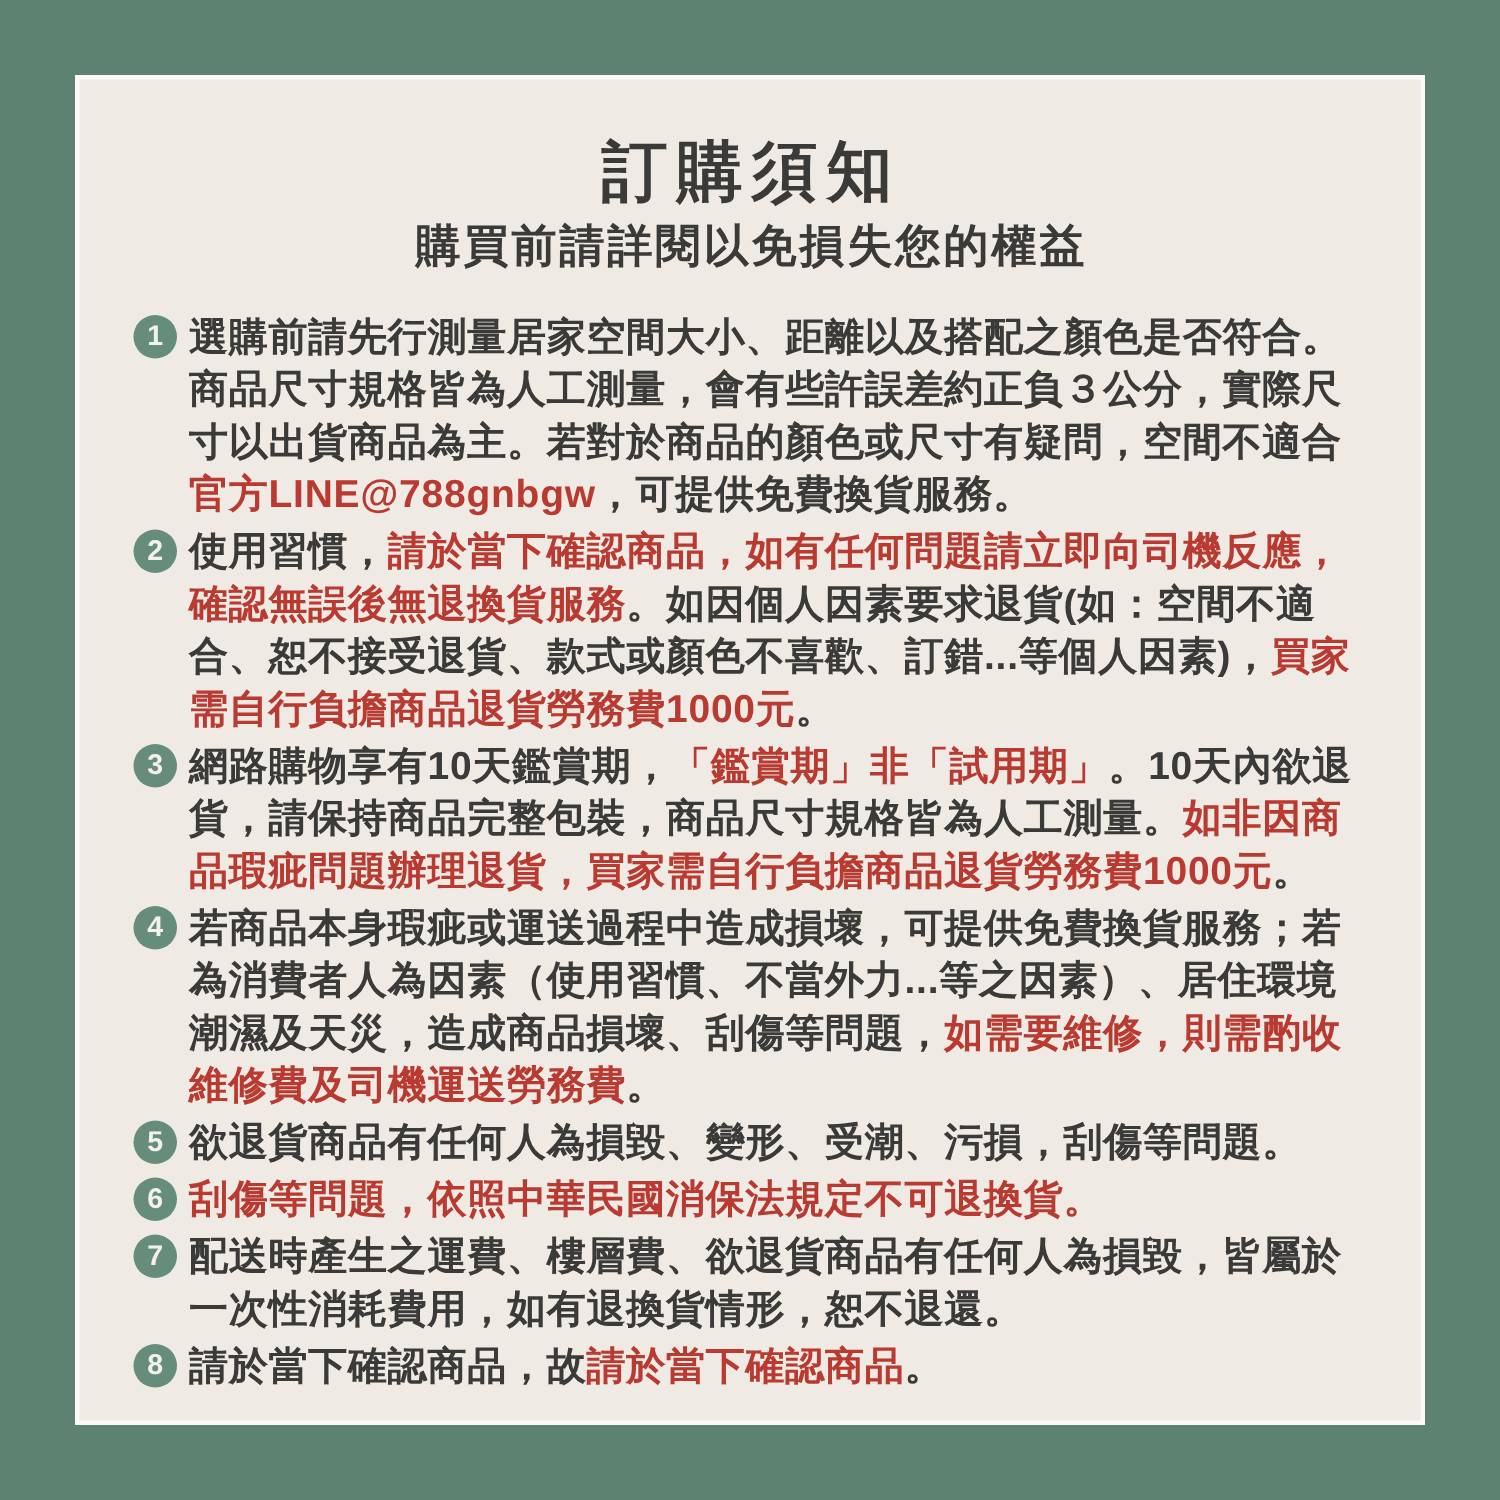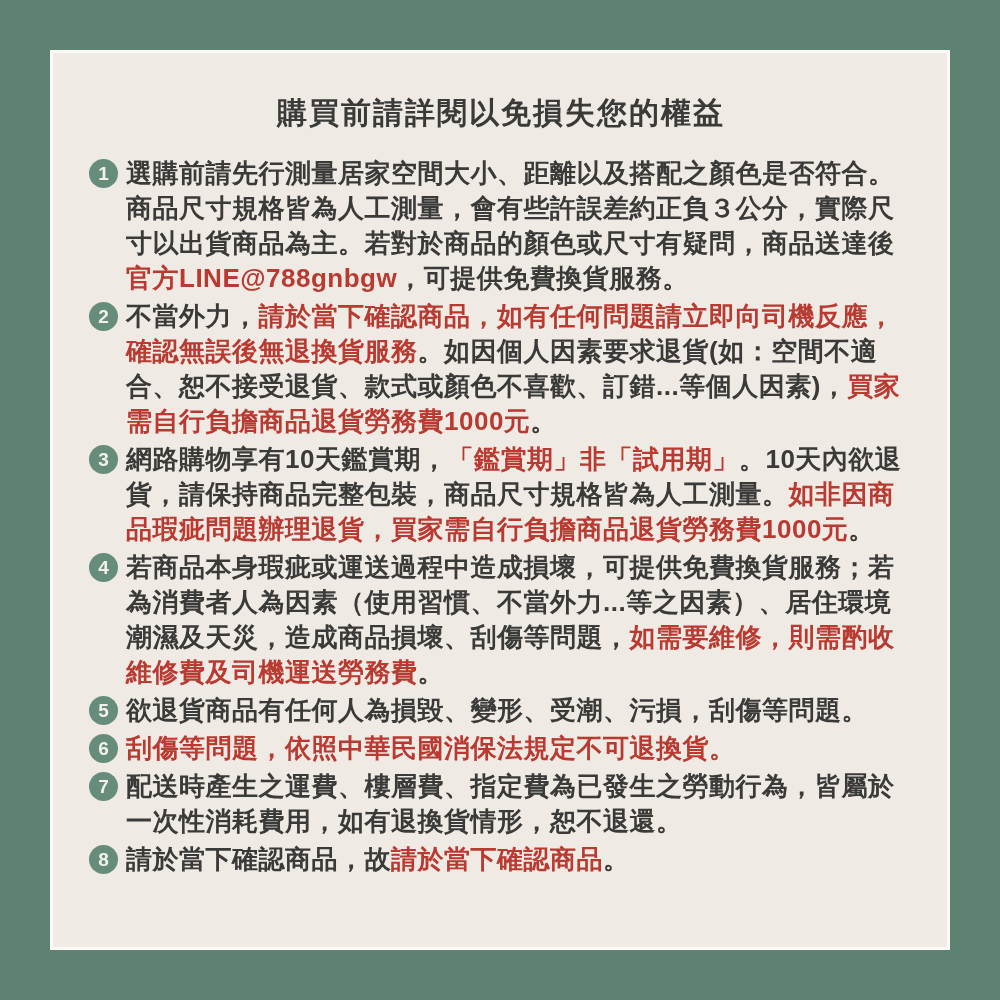--- a/index.html
+++ b/index.html
@@ -31,21 +31,20 @@
     letter-spacing:6px;
     color:var(--text-dark);
     margin-top:6px;
   }
   .subtitle{
     text-align:center;
     font-size:30px;
     font-weight:800;
     letter-spacing:2px;
     color:var(--text-dark);
-    margin-top:14px;
   }
   .notice-list{
     margin-top:22px;
   }
   .notice-item{
     position:relative;
     padding-left:37px;
     margin-bottom:3px;
   }
   .badge{
@@ -72,34 +71,35 @@
     color:var(--text-dark);
     text-align:left;
   }
   .seg{color:var(--text-dark);}
   .seg.red{color:var(--text-red);}
 </style>
 </head>
 <body>
 
 <div class="panel">
+  <div class="title">訂購須知</div>
   <div class="subtitle">購買前請詳閱以免損失您的權益</div>
   <div class="notice-list">
   <div class="notice-item">
     <div class="badge">
       <span>1</span>
     </div>
-    <div class="notice-text"><span class="seg">選購前請先行測量居家空間大小、距離以及搭配之顏色是否符合。商品尺寸規格皆為人工測量，會有些許誤差約正負３公分，實際尺寸以出貨商品為主。若對於商品的顏色或尺寸有疑問，商品送達後</span><span class="seg red">官方LINE@788gnbgw</span><span class="seg">，可提供免費換貨服務。</span></div>
+    <div class="notice-text"><span class="seg">選購前請先行測量居家空間大小、距離以及搭配之顏色是否符合。商品尺寸規格皆為人工測量，會有些許誤差約正負３公分，實際尺寸以出貨商品為主。若對於商品的顏色或尺寸有疑問，空間不適合</span><span class="seg red">官方LINE@788gnbgw</span><span class="seg">，可提供免費換貨服務。</span></div>
   </div>
 
   <div class="notice-item">
     <div class="badge">
       <span>2</span>
     </div>
-    <div class="notice-text"><span class="seg">不當外力，</span><span class="seg red">請於當下確認商品，如有任何問題請立即向司機反應，確認無誤後無退換貨服務</span><span class="seg">。如因個人因素要求退貨(如：空間不適合、恕不接受退貨、款式或顏色不喜歡、訂錯...等個人因素)，</span><span class="seg red">買家需自行負擔商品退貨勞務費1000元</span><span class="seg">。</span></div>
+    <div class="notice-text"><span class="seg">使用習慣，</span><span class="seg red">請於當下確認商品，如有任何問題請立即向司機反應，確認無誤後無退換貨服務</span><span class="seg">。如因個人因素要求退貨(如：空間不適合、恕不接受退貨、款式或顏色不喜歡、訂錯...等個人因素)，</span><span class="seg red">買家需自行負擔商品退貨勞務費1000元</span><span class="seg">。</span></div>
   </div>
 
   <div class="notice-item">
     <div class="badge">
       <span>3</span>
     </div>
     <div class="notice-text"><span class="seg">網路購物享有10天鑑賞期，</span><span class="seg red">「鑑賞期」非「試用期」</span><span class="seg">。10天內欲退貨，請保持商品完整包裝，商品尺寸規格皆為人工測量。</span><span class="seg red">如非因商品瑕疵問題辦理退貨，買家需自行負擔商品退貨勞務費1000元</span><span class="seg">。</span></div>
   </div>
 
   <div class="notice-item">
@@ -120,21 +120,21 @@
     <div class="badge">
       <span>6</span>
     </div>
     <div class="notice-text"><span class="seg red">刮傷等問題，依照中華民國消保法規定不可退換貨。</span></div>
   </div>
 
   <div class="notice-item">
     <div class="badge">
       <span>7</span>
     </div>
-    <div class="notice-text"><span class="seg">配送時產生之運費、樓層費、指定費為已發生之勞動行為，皆屬於一次性消耗費用，如有退換貨情形，恕不退還。</span></div>
+    <div class="notice-text"><span class="seg">配送時產生之運費、樓層費、欲退貨商品有任何人為損毀，皆屬於一次性消耗費用，如有退換貨情形，恕不退還。</span></div>
   </div>
 
   <div class="notice-item">
     <div class="badge">
       <span>8</span>
     </div>
     <div class="notice-text"><span class="seg">請於當下確認商品，故</span><span class="seg red">請於當下確認商品</span><span class="seg">。</span></div>
   </div>
 </div>
 </div>

